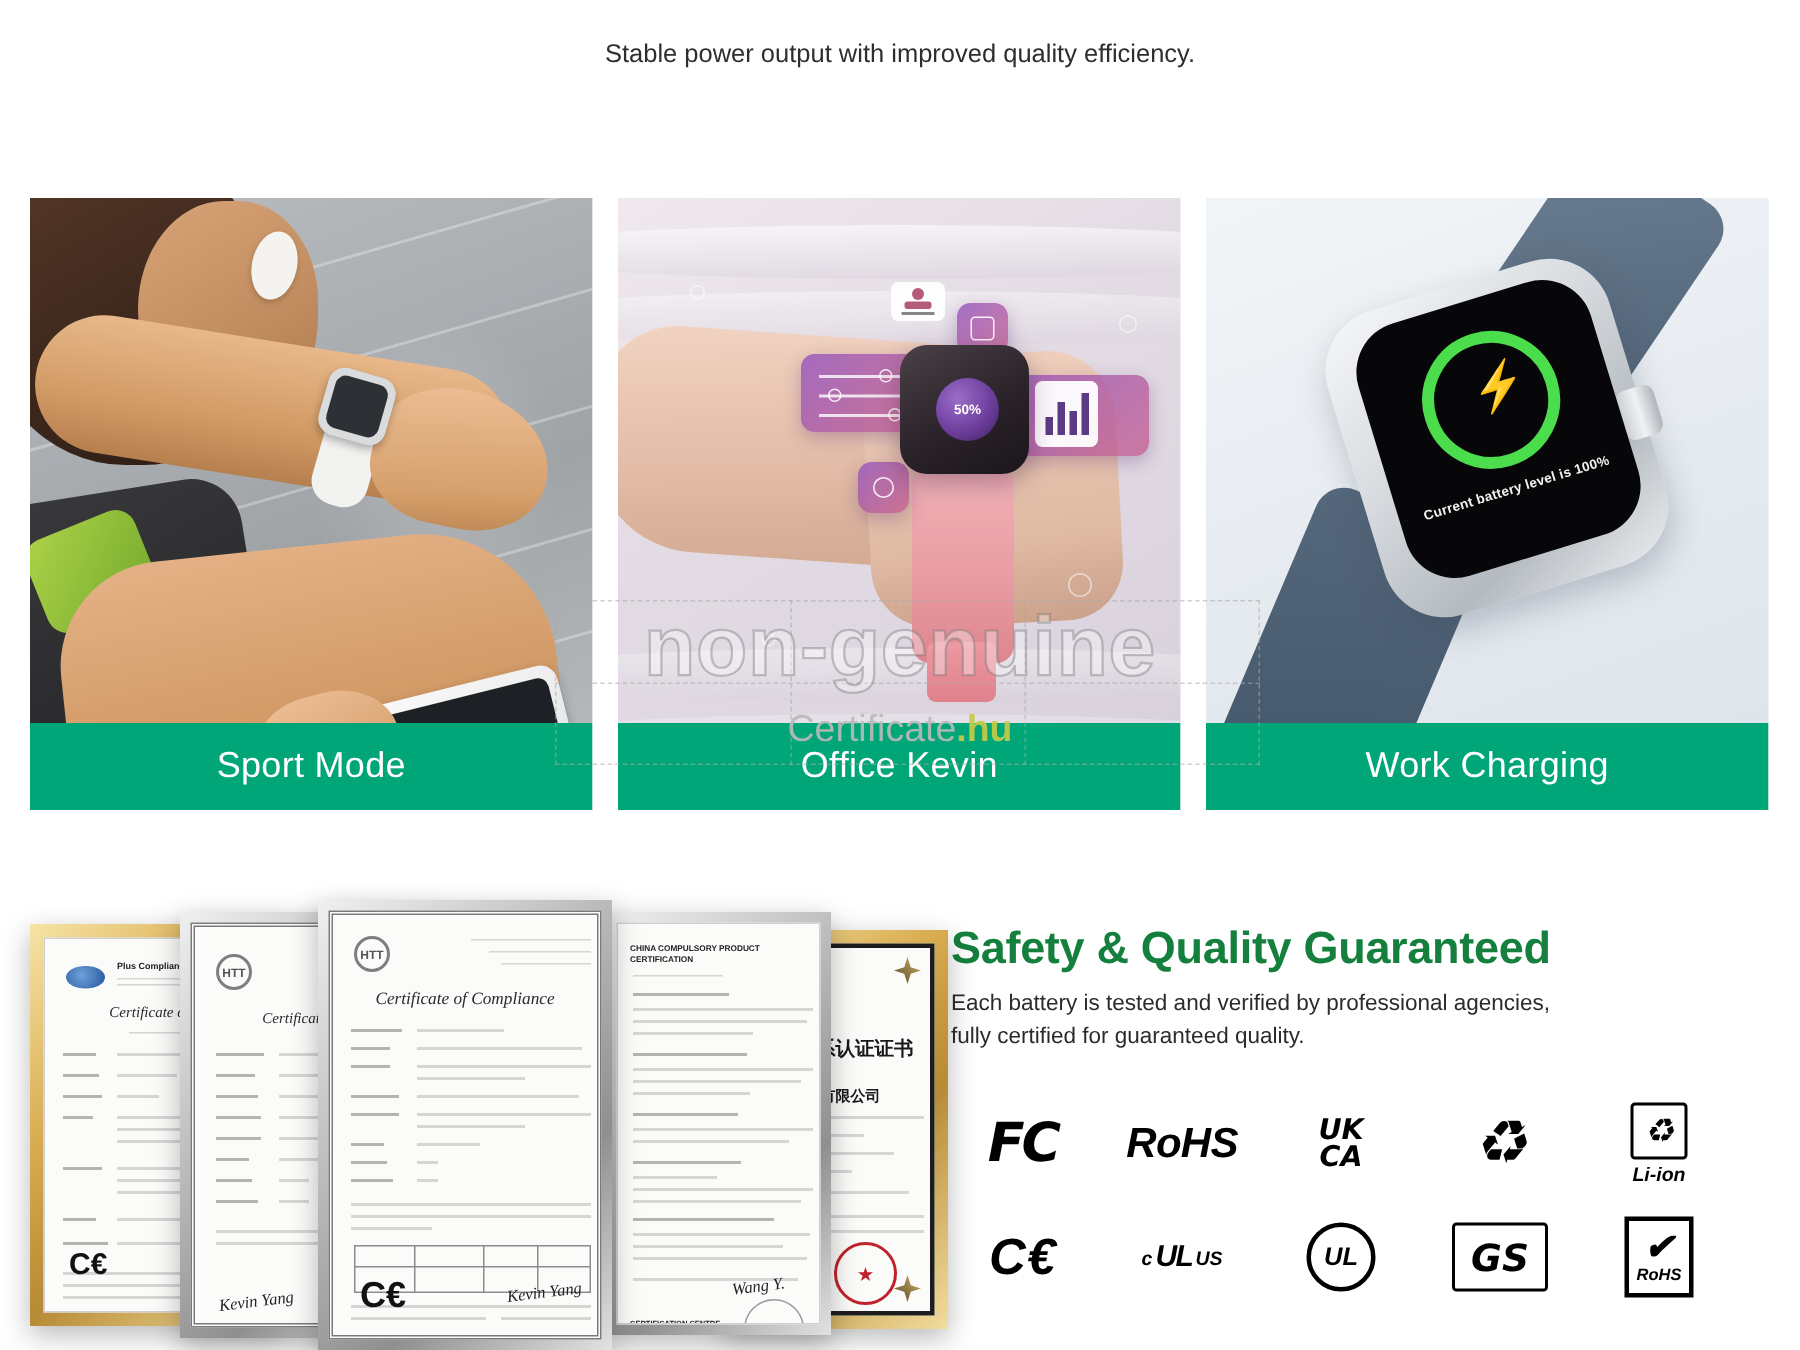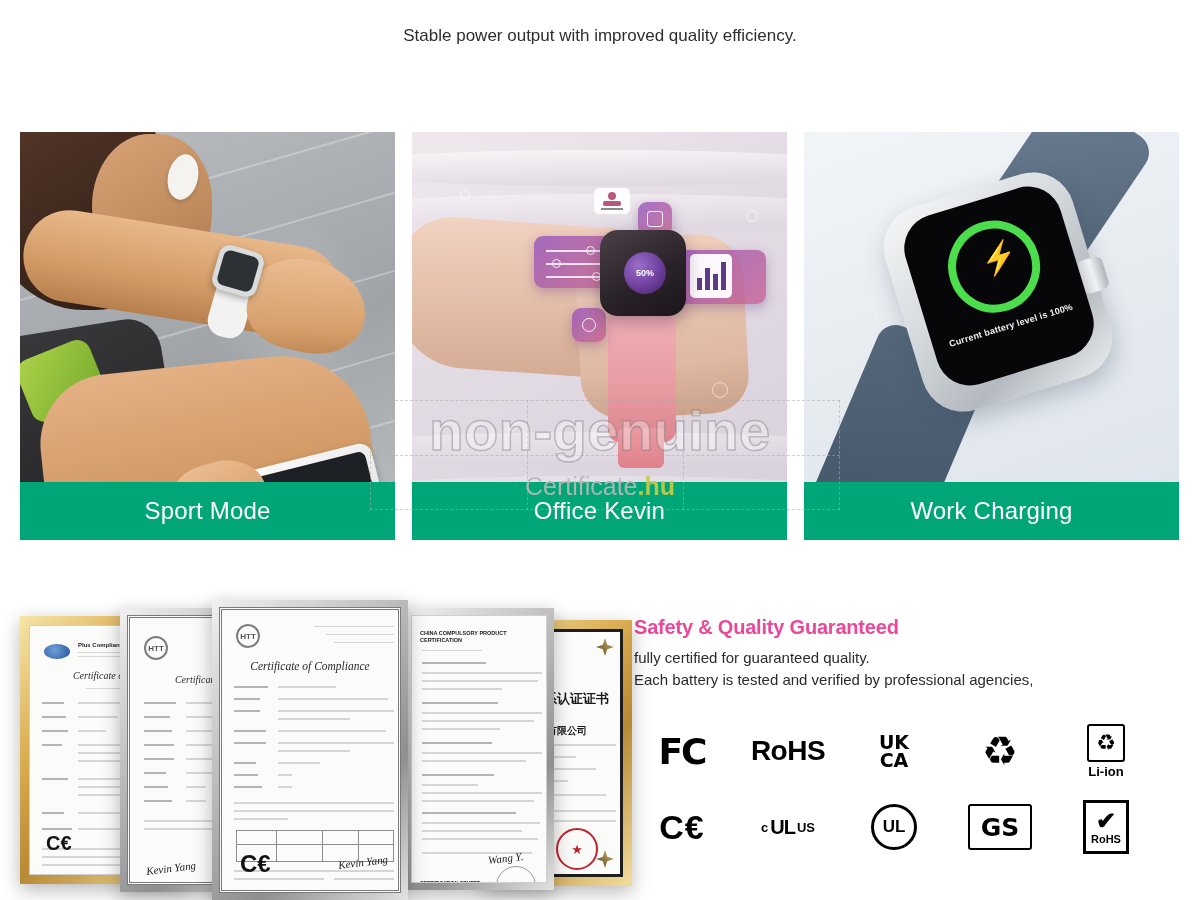--- a/index.html
+++ b/index.html
@@ -327,26 +327,26 @@
   }
   .ornament {
     position: absolute; width: 18px; height: 18px;
     background: linear-gradient(45deg,#5a4a22,#cdb069);
     clip-path: polygon(50% 0,62% 38%,100% 50%,62% 62%,50% 100%,38% 62%,0 50%,38% 38%);
   }
 
   
   .safety { position: absolute; left: 634px; top: 56px; width: 540px; }
   .s-title {
-    font-size: 20px; font-weight: bold; color: #ec4899; letter-spacing: -.2px;
+    font-size: 30px; font-weight: bold; color: #15803d; letter-spacing: -.2px;
   }
   .s-desc {
     margin-top: 8px; font-size: 15px; color: #2b2b2b; line-height: 1.48;
   }
-  .badges { margin-top: 22px; }
+  .badges { margin-top: 22px; font-style: italic; }
   .badge-row {
     display: flex; align-items: center; gap: 10px; height: 76px;
   }
   .badge {
     height: 60px; width: 96px;
     display: flex; align-items: center; justify-content: center;
     color: #000;
   }
   .b-fc { font-size: 36px; font-weight: bold; letter-spacing: -2px; font-family: "DejaVu Sans", sans-serif; }
   .b-rohs { font-size: 28px; font-weight: bold; letter-spacing: -.5px; }
@@ -658,22 +658,22 @@
           <div class="seal-red" style="left:62px; top:196px; width:42px; height:42px;">★</div>
           <div style="position:absolute; left:16px; top:202px; width:32px; height:22px; border-radius:4px; background:#1f3f8f; opacity:.85;"></div>
           <div class="tl light" style="left:14px; top:244px; width:110px;"></div>
         </div>
       </div>
     </div>
 
     <div class="safety">
       <div class="s-title">Safety &amp; Quality Guaranteed</div>
       <div class="s-desc">
+        <div>Each battery is tested and verified by professional agencies,</div>
         <div>fully certified for guaranteed quality.</div>
-        <div>Each battery is tested and verified by professional agencies,</div>
       </div>
 
       <div class="badges">
         <div class="badge-row">
           <div class="badge b-fc">FC</div>
           <div class="badge b-rohs">RoHS</div>
           <div class="badge b-ukca">
             <div>
               <div>UK</div>
               <div>CA</div>

